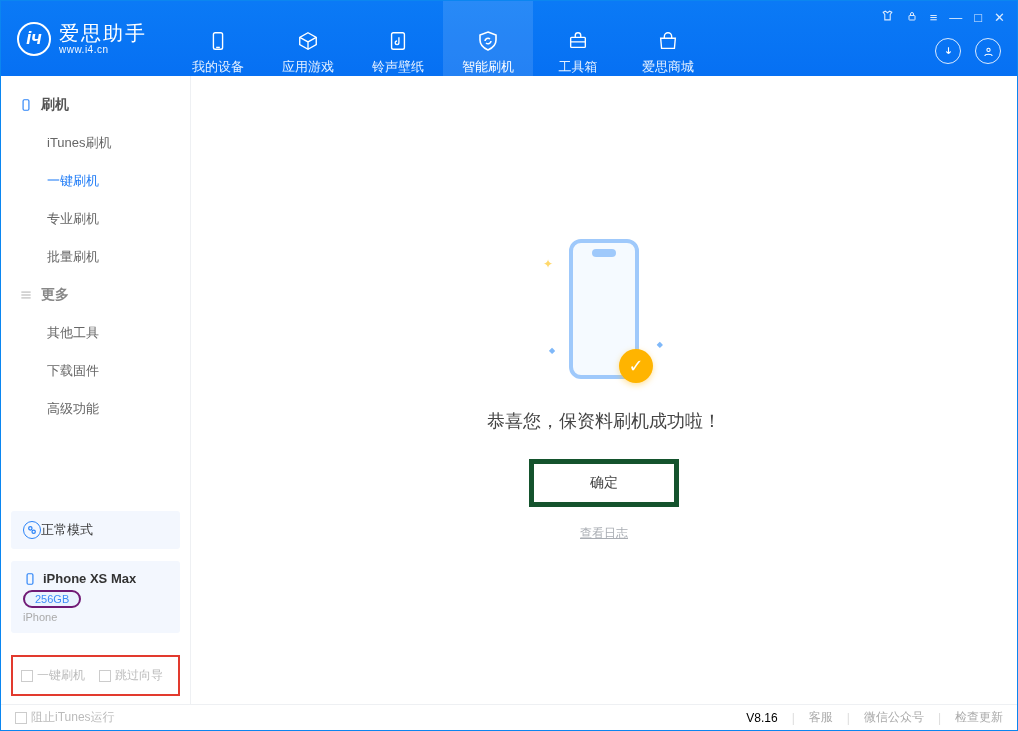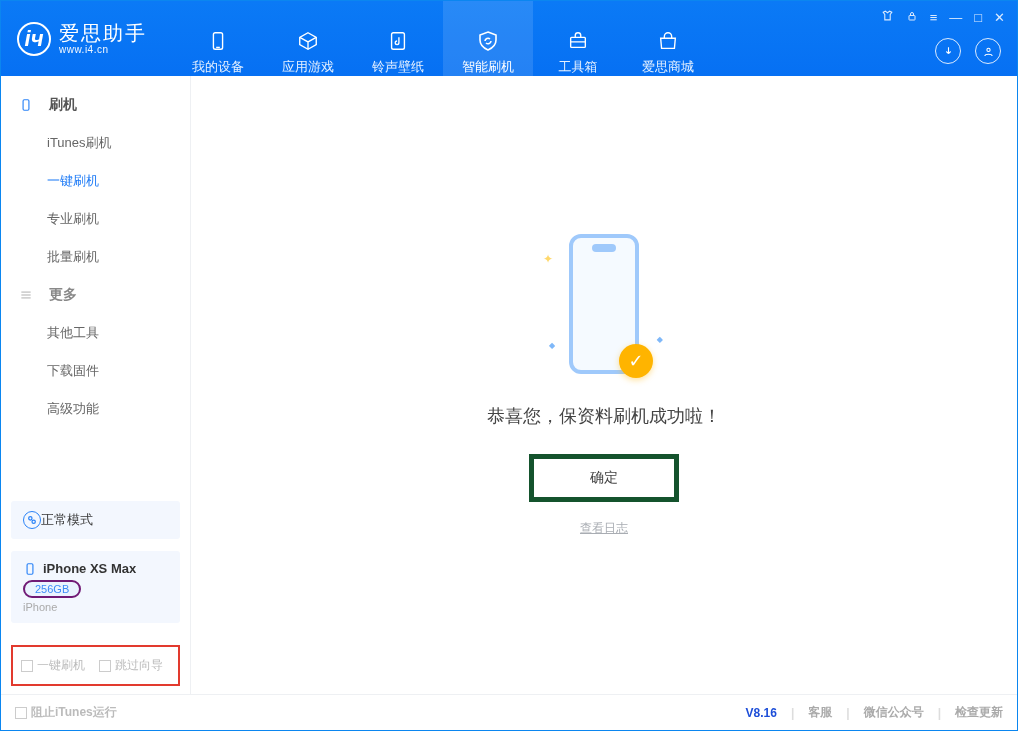--- a/index.html
+++ b/index.html
@@ -1,35 +1,35 @@
 <!DOCTYPE html>
 <html><head>
 <meta charset="utf-8">
 <style>
 * { margin: 0; padding: 0; box-sizing: border-box; font-family: "Microsoft YaHei", Arial, sans-serif; }
 body { background: #fff; }
 .window { width: 1018px; height: 731px; border: 1px solid #0b86f0; background: #fff; position: relative; display: flex; flex-direction: column; }
 .titlebar { height: 75px; background: linear-gradient(180deg,#0b7af6 0%,#0670f3 100%); display: flex; align-items: stretch; color: #fff; position: relative; }
 .logo-box { display: flex; align-items: center; padding: 0 16px; gap: 8px; }
-.logo-mark { width: 34px; height: 34px; border: 2px solid #fff; border-radius: 50%; display: flex; align-items: center; justify-content: center; font-weight: bold; font-size: 22px; font-style: italic; }
+.logo-mark { width: 34px; height: 34px; border: 2px solid #fff; border-radius: 50%; display: flex; align-items: center; justify-content: center; font-weight: bold; font-size: 18px; font-style: italic; }
 .logo-text { display: flex; flex-direction: column; line-height: 1.1; }
 .logo-text .cn { font-size: 20px; letter-spacing: 2px; }
 .logo-text .url { font-size: 10px; opacity: 0.95; letter-spacing: 0.5px; }
 .tabs { display: flex; margin-left: 10px; }
 .tab { width: 90px; display: flex; flex-direction: column; align-items: center; justify-content: flex-end; gap: 4px; font-size: 13px; cursor: pointer; color: #e4f0ff; }
 .tab.active { background: rgba(255,255,255,0.12); color: #fff; }
 .tab-icon { width: 26px; height: 26px; display: flex; align-items: center; justify-content: center; }
 .winctrls-top { position: absolute; top: 8px; right: 12px; display: flex; gap: 12px; color: #dbeafe; font-size: 13px; align-items: center; }
 .winctrls-top span { cursor: pointer; }
 .winctrls-right { position: absolute; bottom: 12px; right: 16px; display: flex; gap: 14px; align-items: center; }
 .circle-btn { width: 26px; height: 26px; border: 1.5px solid rgba(255,255,255,0.85); border-radius: 50%; display: flex; align-items: center; justify-content: center; color: #fff; cursor: pointer; font-size: 13px; }
 .body { flex: 1; display: flex; min-height: 0; }
 .sidebar { width: 190px; border-right: 1px solid #eef0f3; display: flex; flex-direction: column; }
 .side-scroll { flex: 1; overflow: auto; padding-top: 10px; }
-.group-header { display: flex; align-items: center; gap: 16px; padding: 10px 18px; color: #555; font-size: 14px; font-weight: 600; }
+.group-header { display: flex; align-items: center; gap: 8px; padding: 10px 18px; color: #555; font-size: 14px; font-weight: 600; }
 .group-header svg { color: #2c84f7; }
 .side-item { padding: 10px 18px 10px 46px; font-size: 13px; color: #666; cursor: pointer; }
 .side-item.active { color: #1e7bf6; }
 .device-card { margin: 4px 10px; background: #f3f7fe; border-radius: 3px; padding: 10px 12px; font-size: 13px; color: #3a3a3a; display: flex; align-items: center; }
 .device-card .ic { width: 18px; height: 18px; border: 1.5px solid #2c84f7; border-radius: 50%; display: flex; align-items: center; justify-content: center; color: #2c84f7; font-size: 10px; }
 .device-block { margin: 8px 10px; background: #f3f7fe; border-radius: 3px; padding: 10px 12px; font-size: 12px; color: #555; }
 .device-block .name { font-weight: 700; color: #333; font-size: 13px; display: flex; align-items: center; gap: 6px; }
 .device-block .name svg { color: #2c84f7; }
 .cap-badge { display: inline-block; margin-top: 4px; padding: 1px 10px; border: 2px solid #701a75; border-radius: 10px; font-size: 11px; color: #3c8bf6; background: #eaf3fe; }
 .device-block .sub { color: #aaa; margin-top: 3px; font-size: 11px; }
@@ -41,25 +41,25 @@
 .phone-body { position: absolute; left: 10px; top: 0; width: 70px; height: 140px; border: 4px solid #9fc9fb; border-radius: 12px; background: #f5faff; }
 .phone-body::before { content: ""; position: absolute; top: 6px; left: 50%; transform: translateX(-50%); width: 24px; height: 8px; border-radius: 5px; background: #9fc9fb; }
 .checkbadge { position: absolute; right: -4px; bottom: 6px; width: 34px; height: 34px; border-radius: 50%; background: #ffb400; display: flex; align-items: center; justify-content: center; color: #fff; font-size: 18px; box-shadow: 0 2px 6px rgba(255,180,0,.4); }
 .spark { position: absolute; color: #ffd86b; font-size: 12px; }
 .spark.a { left: -16px; top: 18px; }
 .spark.b { right: -14px; bottom: 40px; color: #7fb8f9; font-size: 8px; }
 .spark.c { left: -10px; bottom: 34px; color: #7fb8f9; font-size: 8px; }
 .success-msg { font-size: 18px; color: #444; margin-bottom: 26px; }
 .ok-btn { min-width: 150px; padding: 10px 40px; border: 5px solid #14532d; background: #fff; color: #444; font-size: 14px; cursor: pointer; }
 .log-link { margin-top: 18px; font-size: 12px; color: #a9adb3; text-decoration: underline; cursor: pointer; }
-.statusbar { height: 36px; border-top: 1px solid #eef0f3; display: flex; align-items: center; padding: 0 14px; font-size: 12px; color: #aaa; gap: 14px; font-weight: bold; }
+.statusbar { height: 26px; border-top: 1px solid #eef0f3; display: flex; align-items: center; padding: 0 14px; font-size: 12px; color: #aaa; gap: 14px; }
 .statusbar .spacer { flex: 1; }
 .statusbar .lnk { color: #aaa; cursor: pointer; }
 .statusbar .sep { color: #ddd; }
-.ver { color: #1d4ed8; }
+.ver { color: #000000; }
 </style>
 </head>
 <body>
 
 <div class="window">
 
   <div class="titlebar">
     <div class="logo-box">
       <div class="logo-mark">iч</div>
       <div class="logo-text">

